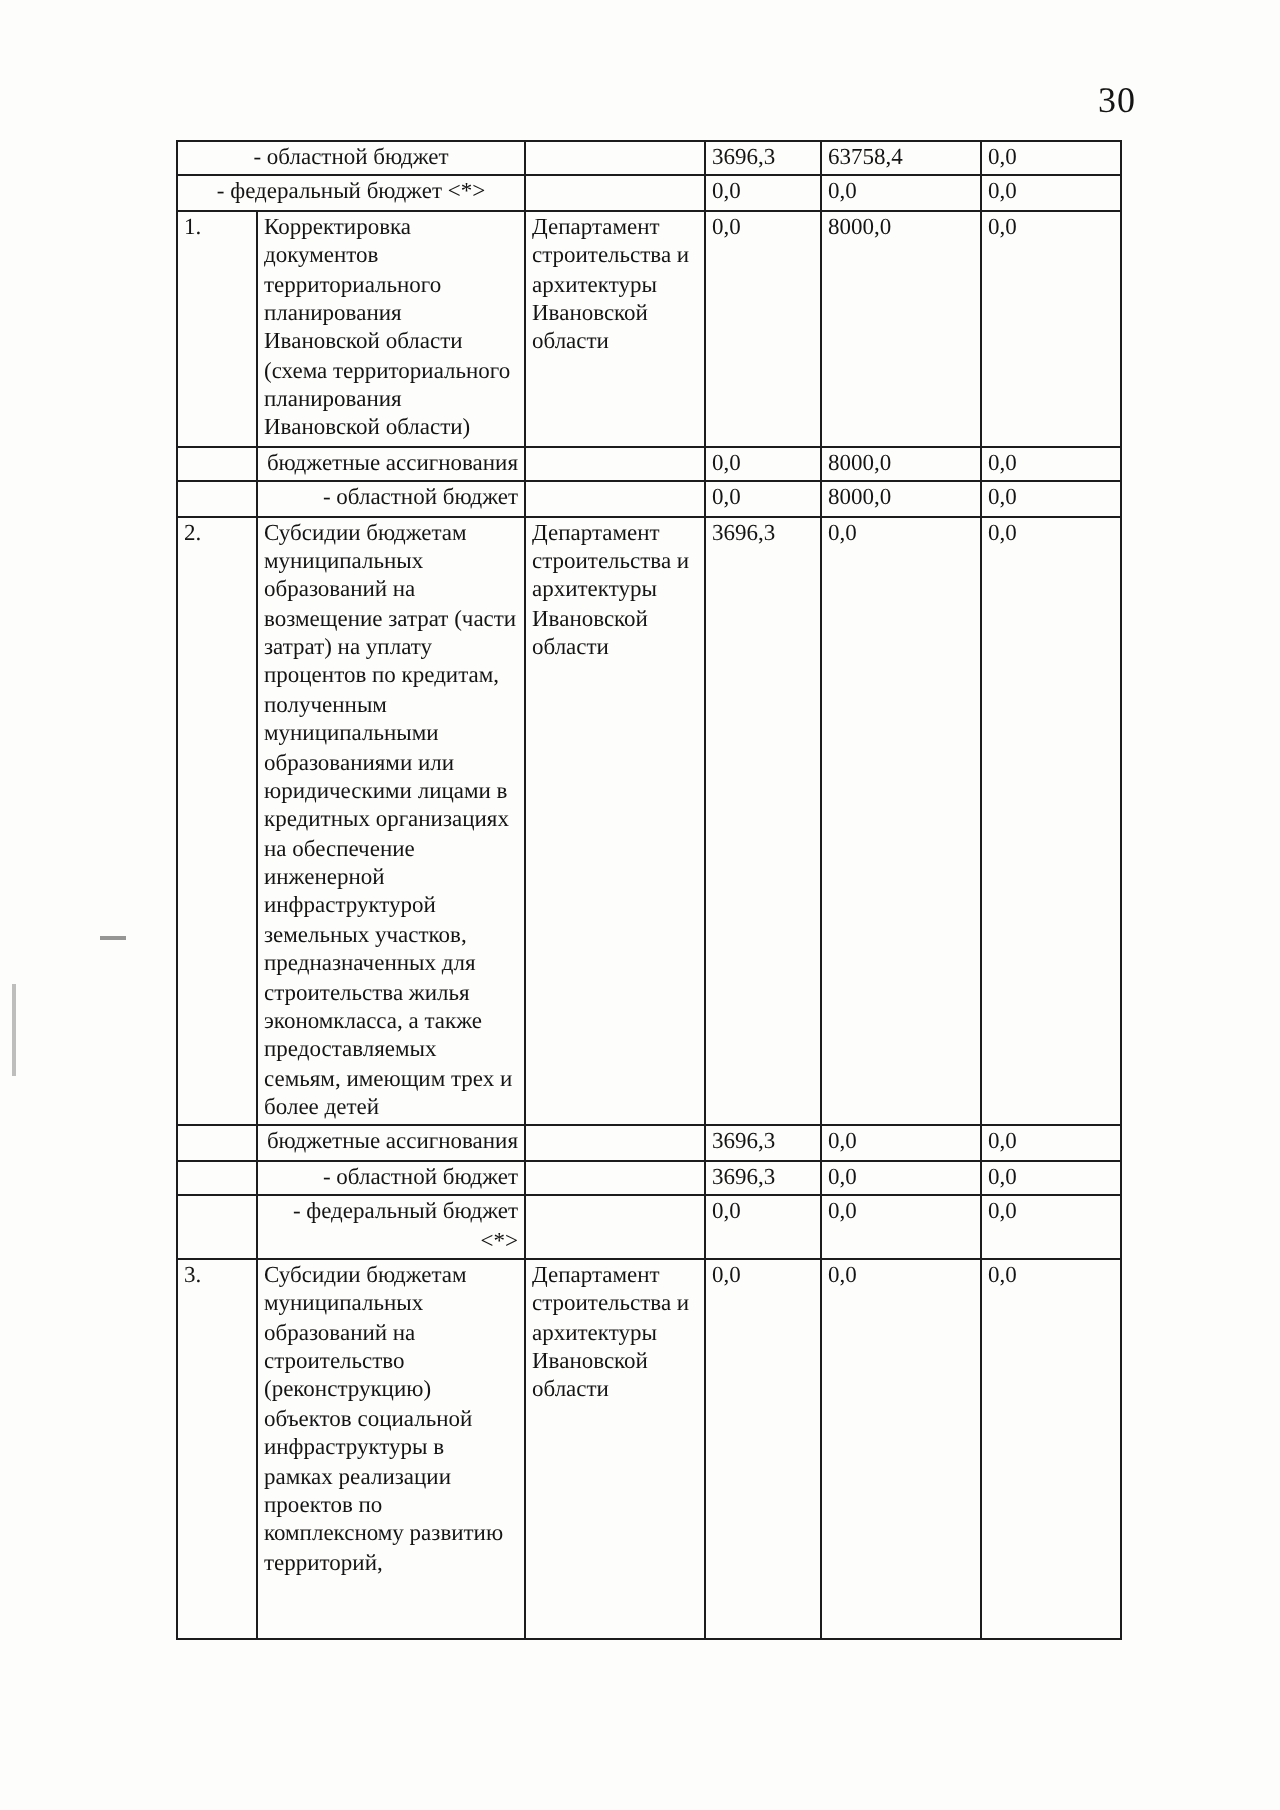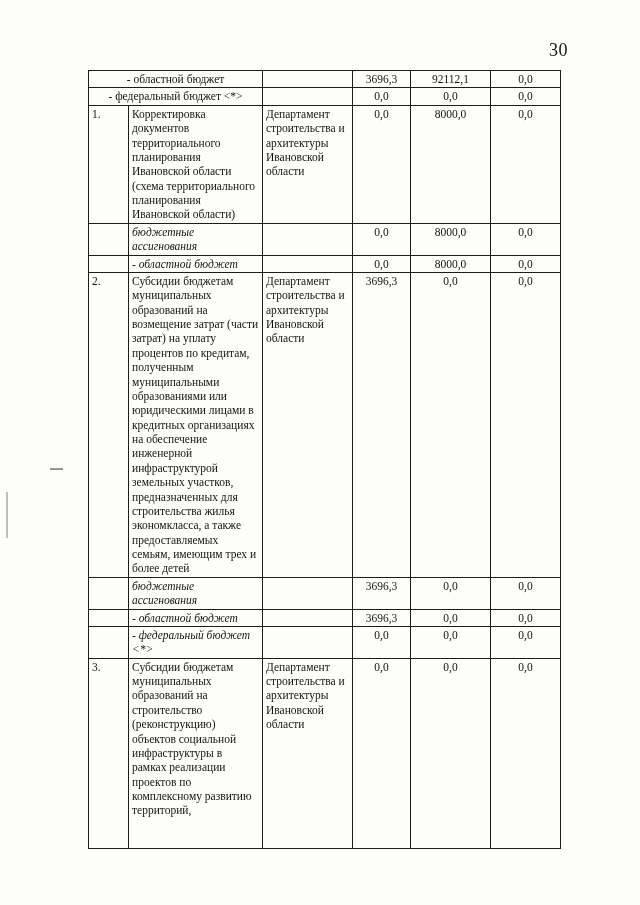--- a/index.html
+++ b/index.html
@@ -37,23 +37,23 @@
   .col-num  { width: 40px; }
   .col-desc { width: 134px; }
   .col-dept { width: 90px; }
   .col-v1   { width: 58px; }
   .col-v2   { width: 80px; }
   .col-v3   { width: 70px; }
 
   .num  { text-align: left; padding-left: 9px; }
   .desc { text-align: left; margin-left: 11px; }
   .dept { text-align: left; }
-  .val  { text-align: center; }
+  .val  { text-align: left; }
   .lbl-c { text-align: center; }   
-  .lbl   { text-align: left; font-style: italic; }     
+  .lbl   { text-align: right; }     
   tr.single td { height: 16px; }
   tr.last-row td { height: 190px; }
 
   
   .scan-mark-1 {
     position: absolute;
     left: 50px; top: 468px;
     width: 13px; height: 2px;
     background: #6a6a6a;
     opacity: 0.7;
@@ -82,21 +82,21 @@
     <col class="col-v1">
       <col class="col-v2">
       <col class="col-v3">
   </colgroup>
   <tbody>
 
     <tr class="single">
       <td class="lbl-c" colspan="2">- областной бюджет</td>
       <td class="dept"></td>
       <td class="val">3696,3</td>
-      <td class="val">92112,1</td>
+      <td class="val">63758,4</td>
       <td class="val">0,0</td>
     </tr>
 
     <tr class="single">
       <td class="lbl-c" colspan="2">- федеральный бюджет &lt;*&gt;</td>
       <td class="dept"></td>
       <td class="val">0,0</td>
       <td class="val">0,0</td>
       <td class="val">0,0</td>
     </tr>

